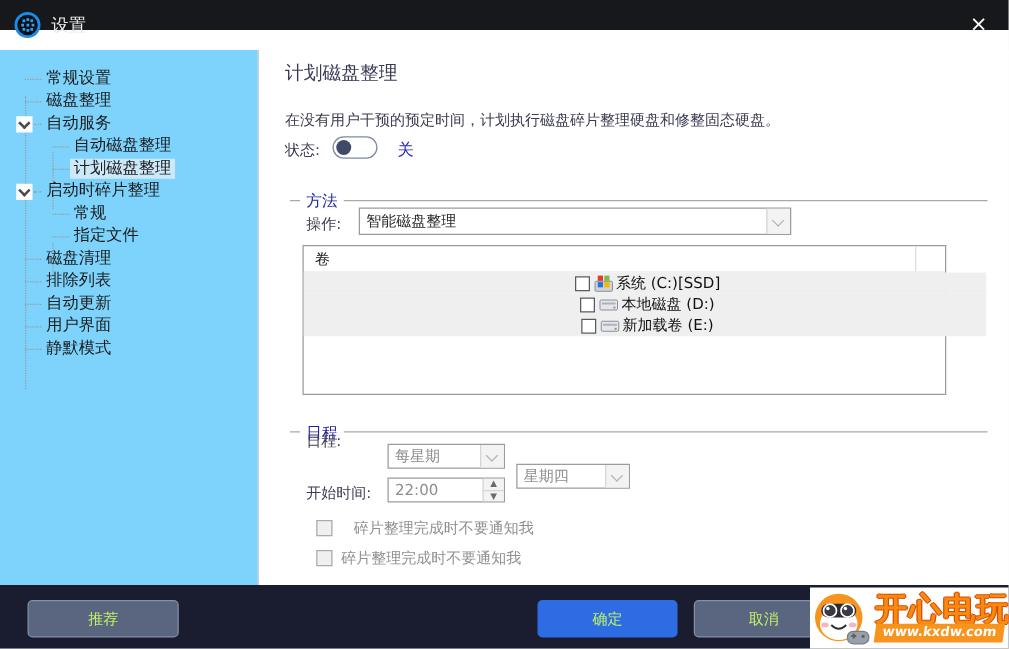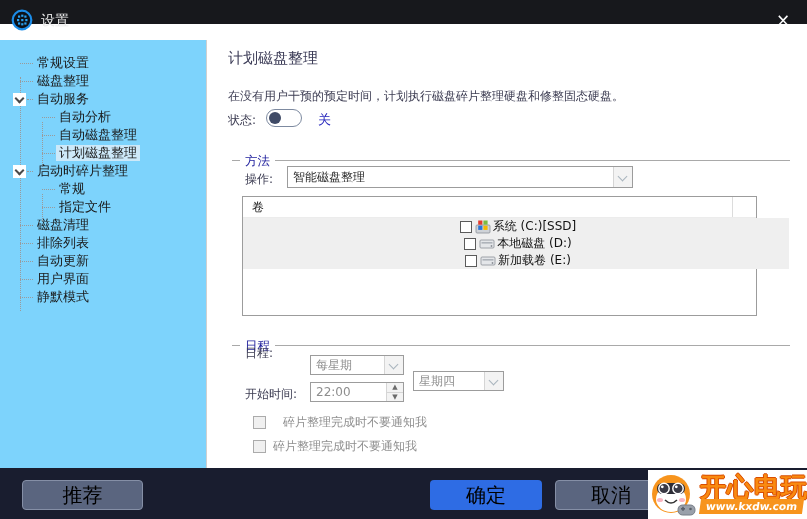--- a/index.html
+++ b/index.html
@@ -78,21 +78,21 @@
                    font-size:7px; line-height:9px; text-align:center; color:#6b6b6b; cursor:pointer; }
   .spinner .spin.down { top:9px; border-top:1px solid #d5d5d5; height:9px; }
 
   .opt-row { position:absolute; left:45px; display:flex; align-items:center; cursor:pointer; }
   .opt1 { top:374px;gap:10px; } .opt2 { top:398px; }
   .opt-row .cb { width:13px; height:13px; border:1px solid #ababab; background:#f0f0f0; }
   .opt-row .olabel { margin-left:7px; color:#8f8f8f; font-size:12px; }
 
   
   .footer { position:absolute; left:0; right:0; bottom:0; height:51px; background:#191d2f; }
-  .btn-f { position:absolute; top:12px; height:30px; border-radius:4px; color:#000000; font-size:20px;
+  .btn-f { position:absolute; top:12px; height:30px; border-radius:4px; color:#bef264; font-size:12px;
            text-align:center; line-height:30px; cursor:pointer; }
   .btn-recommend { left:22px; width:121px; background:#5a657f; border:1px solid #858fa6; line-height:28px; }
   .btn-ok { left:430px; width:112px; background:#2e6ce4; }
   .btn-cancel { left:555px; width:112px; background:#5a657f; border:1px solid #858fa6; line-height:28px; }
 
   
   .wm { position:absolute; right:0; top:2px; width:159px; height:49px; background:#fff; overflow:hidden; }
   .wm svg { position:absolute; left:1px; top:2px; }
   .wm .brand { position:absolute; left:52px; top:0px; font-size:26px; font-weight:bold; color:#f98a10;
                text-shadow:-1px 0 #d94d00, 1px 0 #d94d00, 0 -1px #d94d00, 0 1px #d94d00; letter-spacing:1px; white-space:nowrap; }
@@ -124,21 +124,20 @@
   </div>
 
   <div class="sidebar">
     <div class="spine spine-main"></div>
     <div class="spine spine-sub1"></div>
     <div class="spine spine-sub2"></div>
     <div class="tree">
       <div class="tree-row lvl1"><span class="label">常规设置</span></div>
       <div class="tree-row lvl1"><span class="label">磁盘整理</span></div>
       <div class="tree-row lvl1 has-children"><span class="expand-icon"></span><span class="label">自动服务</span></div>
-      <div class="tree-row lvl2"><span class="label">自动分析</span></div>
       <div class="tree-row lvl2"><span class="label">自动磁盘整理</span></div>
       <div class="tree-row lvl2 selected"><span class="label">计划磁盘整理</span></div>
       <div class="tree-row lvl1 has-children"><span class="expand-icon"></span><span class="label">启动时碎片整理</span></div>
       <div class="tree-row lvl2"><span class="label">常规</span></div>
       <div class="tree-row lvl2"><span class="label">指定文件</span></div>
       <div class="tree-row lvl1"><span class="label">磁盘清理</span></div>
       <div class="tree-row lvl1"><span class="label">排除列表</span></div>
       <div class="tree-row lvl1"><span class="label">自动更新</span></div>
       <div class="tree-row lvl1"><span class="label">用户界面</span></div>
       <div class="tree-row lvl1"><span class="label">静默模式</span></div>

